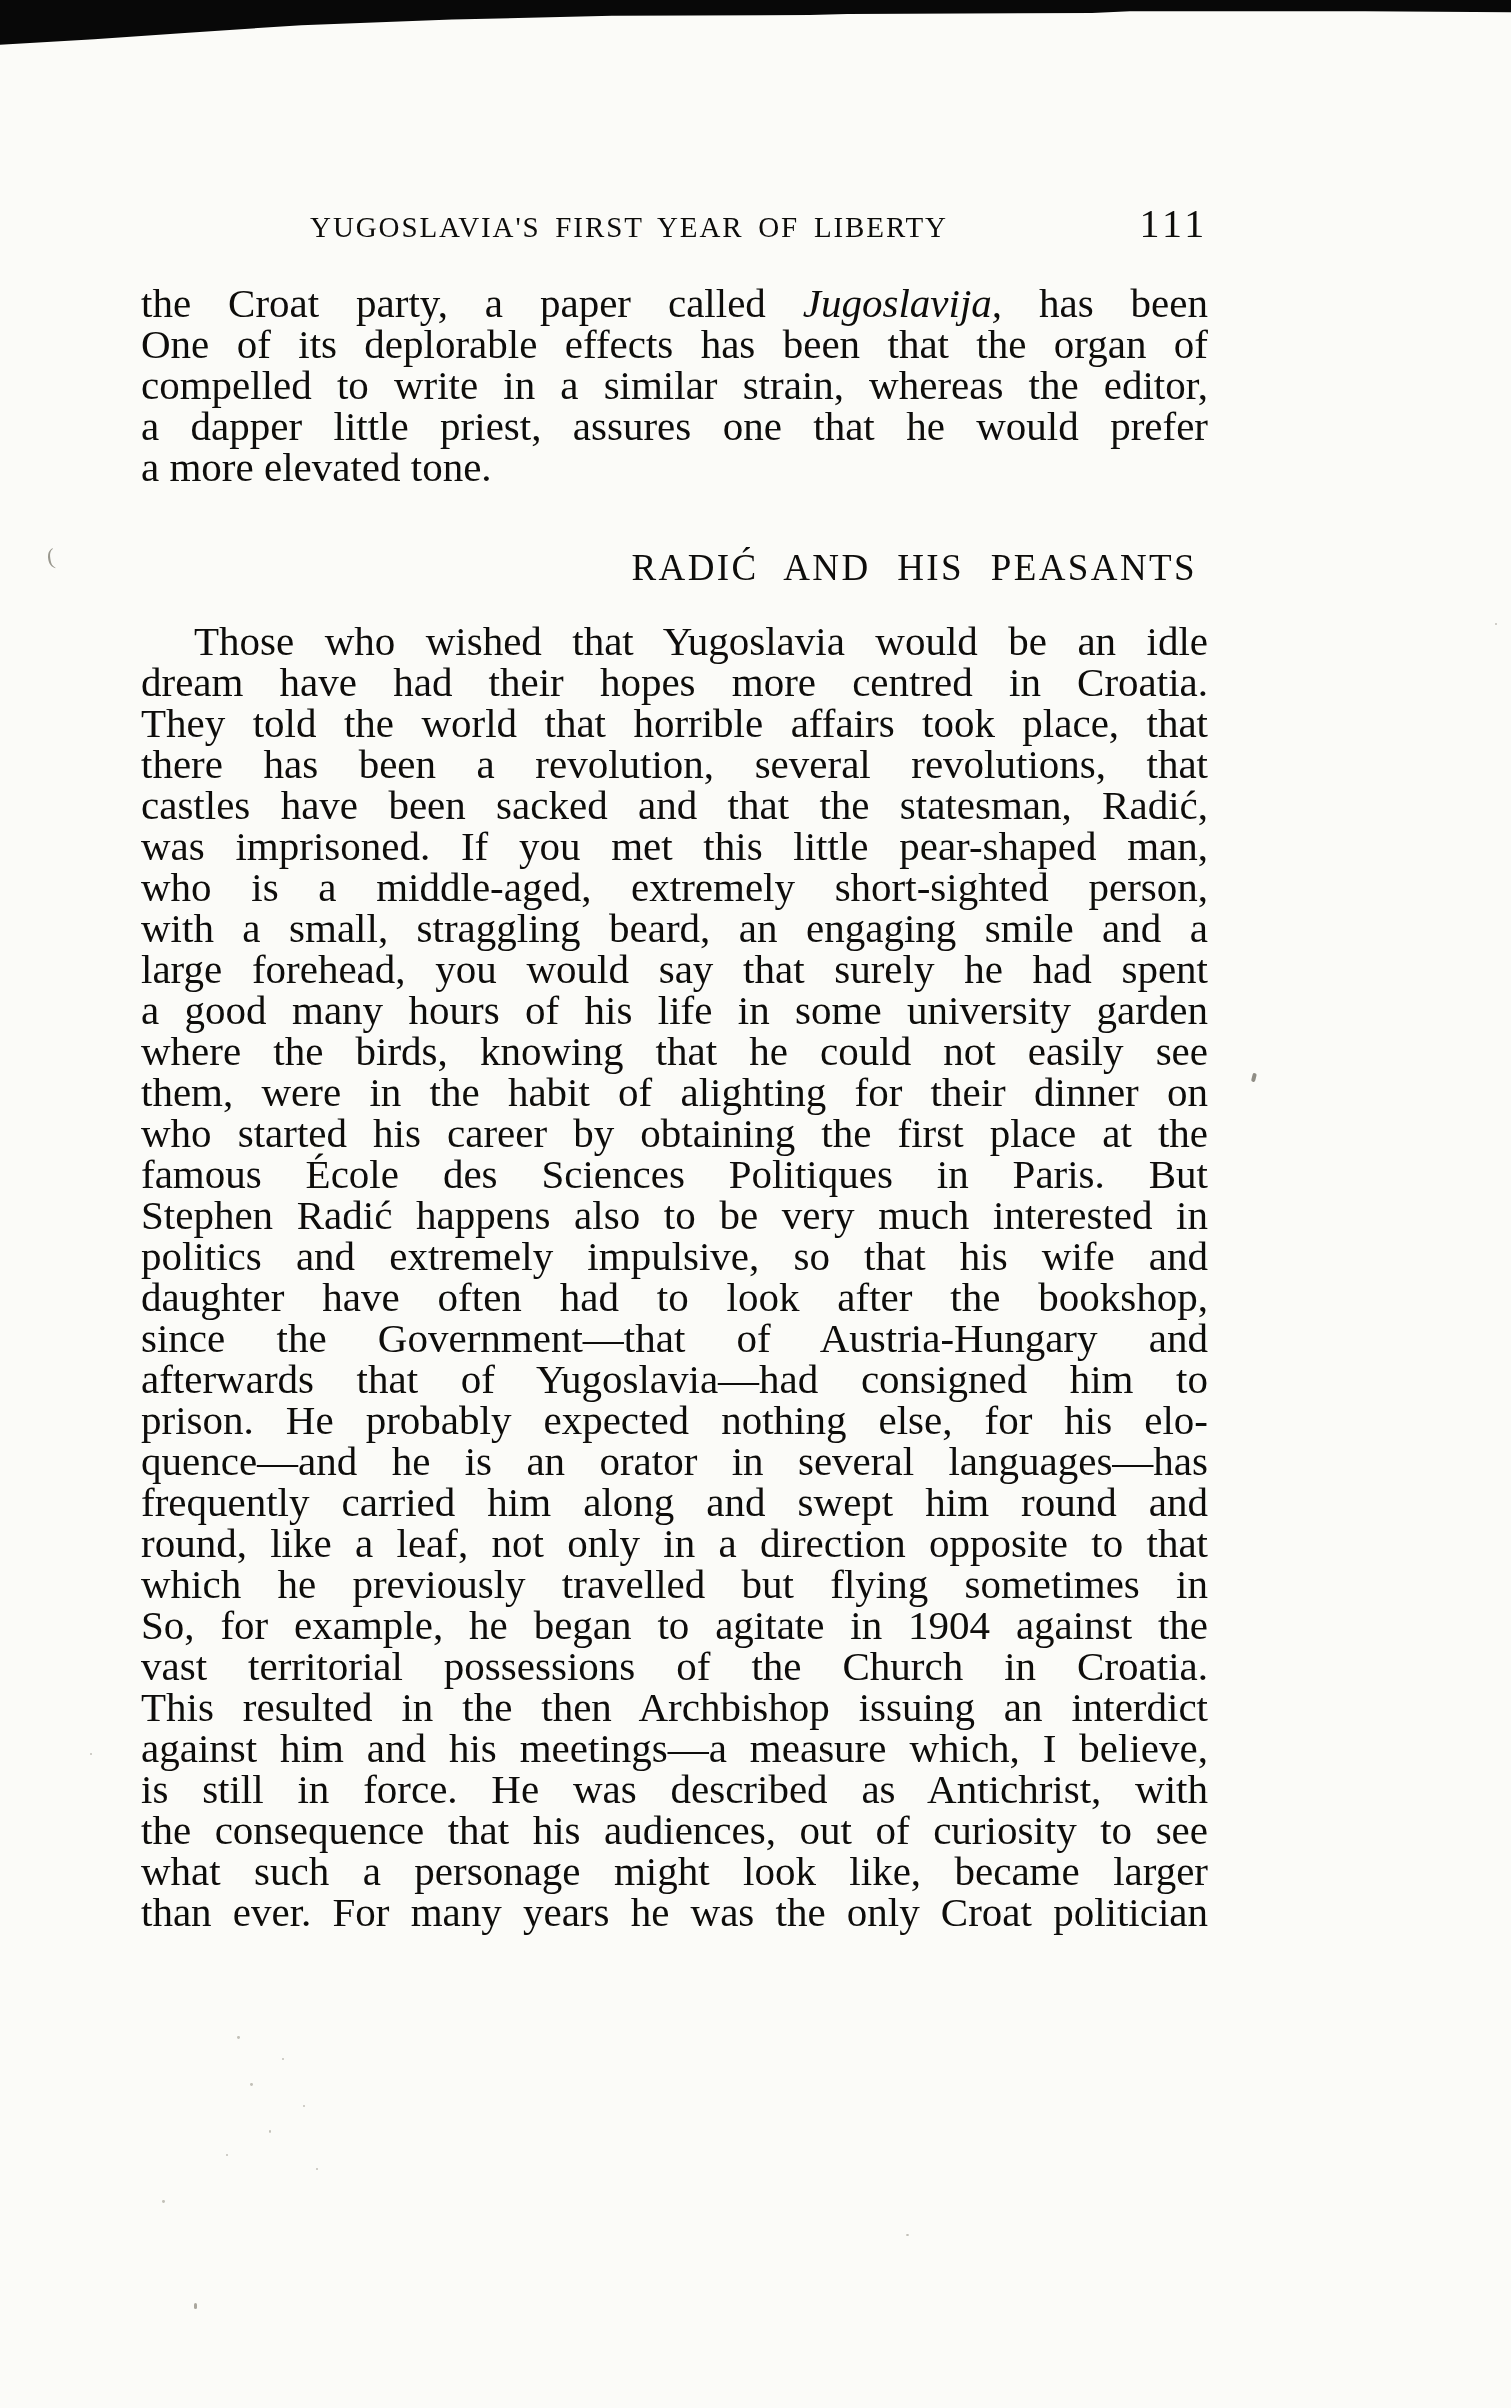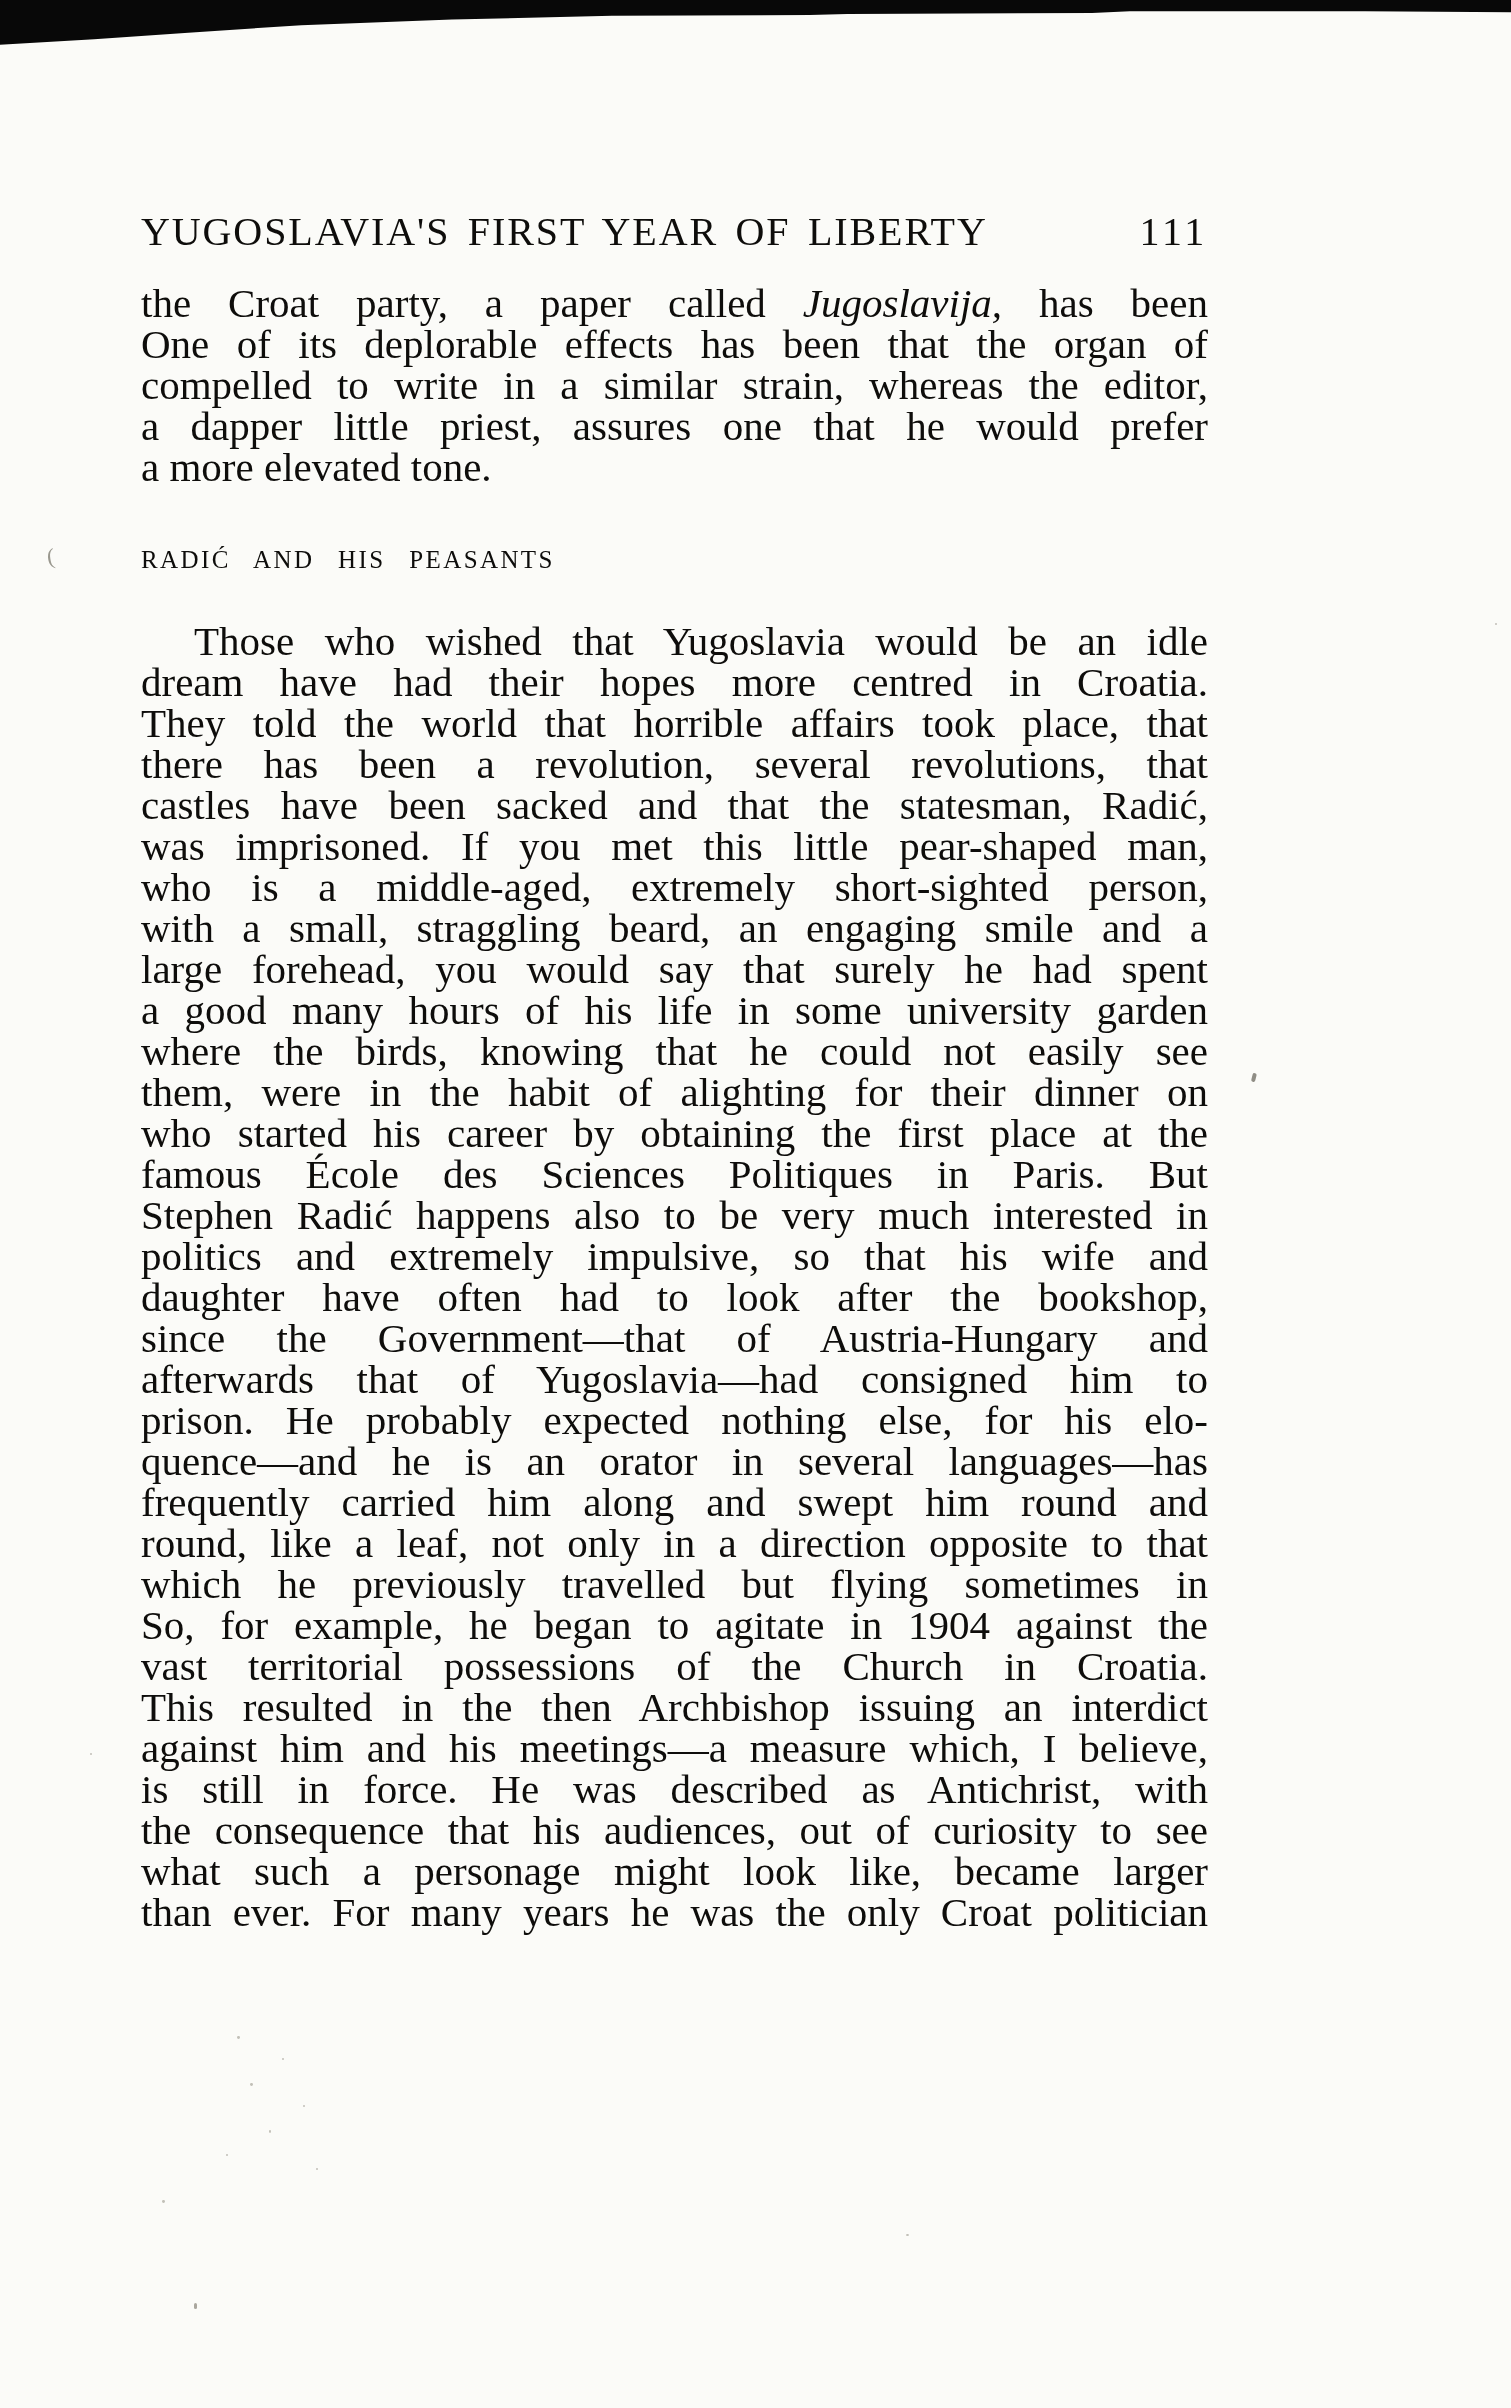--- a/index.html
+++ b/index.html
@@ -25,21 +25,22 @@
   .running-header {
     position: absolute;
     top: 200px;
     left: 141px;
     width: 1067px;
     display: flex;
     align-items: baseline;
   }
   .header-title {
     flex: 1;
-    font-size: 40px;
+    text-align: center;
+    font-size: 29px;
     letter-spacing: 1.9px;
     word-spacing: 5.6px;
     white-space: nowrap;
     margin-top: 8px;
   }
   .page-number {
     font-size: 40px;
     letter-spacing: 3.8px;
     margin-left: 22.6px;
   }
@@ -60,24 +61,24 @@
   }
   .tline.tlast {
     text-align-last: left;
   }
   .tline.tindent {
     padding-left: 53px;
   }
   .section-heading {
     position: absolute;
     top: 546px;
-    left: 141px;
+    left: 130px;
     width: 1067px;
-    text-align: left;
-    font-size: 25px;
+    text-align: right;
+    font-size: 37px;
     letter-spacing: 2.4px;
     word-spacing: 15px;
     white-space: nowrap;
   }
   .margin-mark {
     position: absolute;
     color: #9a988f;
     font-size: 22.6px;
     transform: rotate(-8deg);
   }

